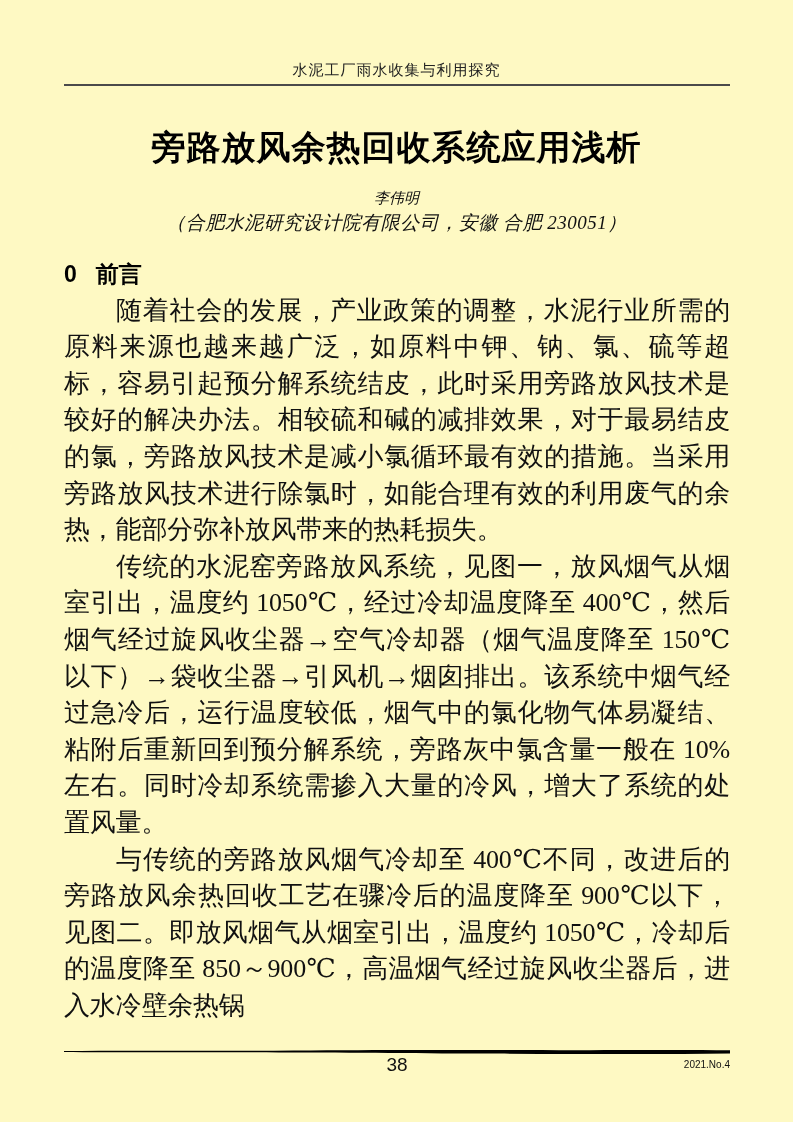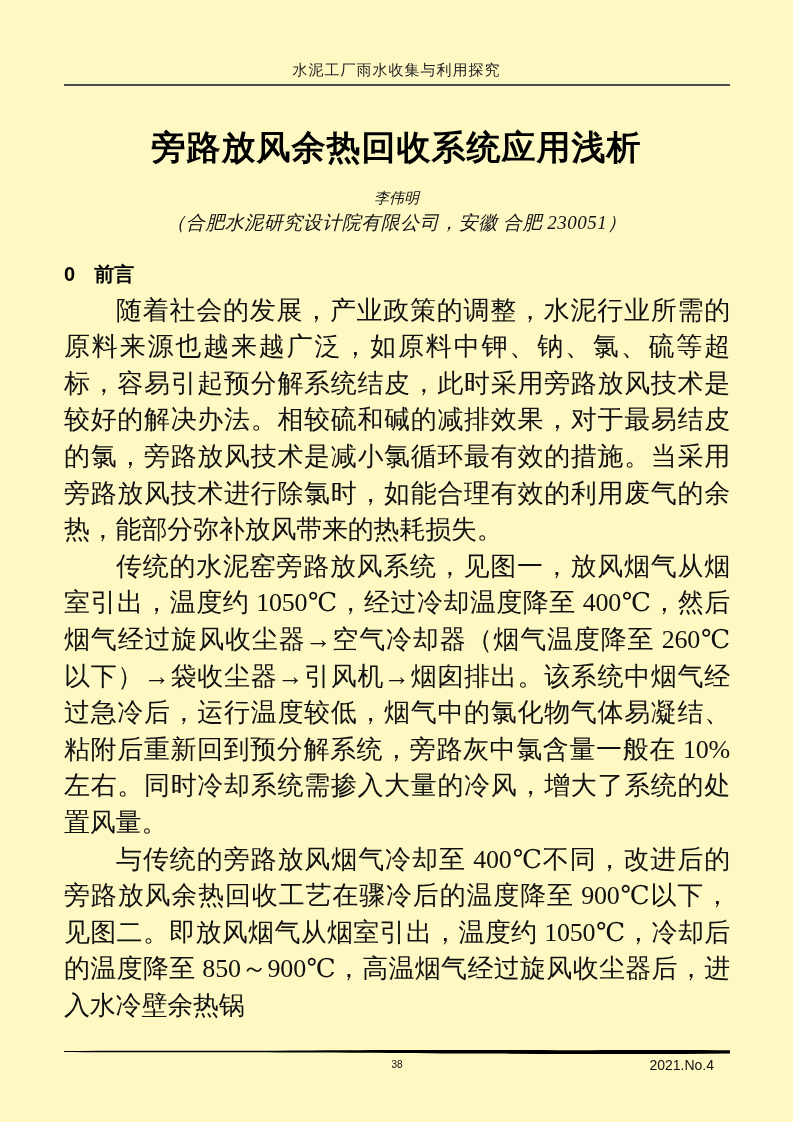--- a/index.html
+++ b/index.html
@@ -50,21 +50,21 @@
     font-size: 19px;
     font-style: italic;
     letter-spacing: 0.5px;
     line-height: 26px;
   }
 
   .body-text { margin-top: 20px; }
   .section h2 {
     margin: 0;
     font-family: "Liberation Sans", "DejaVu Sans", sans-serif;
-    font-size: 20px;
+    font-size: 23px;
     font-weight: 700;
     line-height: 36.6px;
     color: #000;
   }
   .section h2 .sec-num { margin-right: 19px; }
   .section p {
     margin: 0;
     font-size: 26px;
     letter-spacing: -0.2px;
     line-height: 36.6px;
@@ -82,27 +82,27 @@
   .footer-row {
     position: relative;
     margin-top: 1px;
     height: 18px;
     font-family: "Liberation Sans", "DejaVu Sans", sans-serif;
   }
   .page-number {
     position: absolute;
     left: 0; right: 0;
     text-align: center;
-    font-size: 10px;
+    font-size: 19px;
     line-height: 18px;
   }
   .issue-number {
     position: absolute;
-    right: 16px;
-    font-size: 14px;
+    right: 0;
+    font-size: 10px;
     line-height: 18px;
   }
 </style>
 </head>
 <body>
 
 <div class="page">
 
   <div class="running-head">水泥工厂雨水收集与利用探究</div>
 
@@ -117,21 +117,21 @@
   <div class="content body-text">
 
     <div class="section">
       <h2>
         <span class="sec-num">0</span><span>前言</span>
       </h2>
       <p>随着社会的发展，产业政策的调整，水泥行业所需的原料来源也越来越广泛，如原料中钾、钠、氯、硫等超标，容易引起预分解系统结皮，此时采用旁路放风技术是较好的解决办法。相较硫和碱的减排效果，对于最易结皮的氯，旁路放风技术是减小氯循环最有效的措施。当采用旁路放风技术进行除氯时，如能合理有效的利用废气的余热，能部分弥补放风带来的热耗损失。</p>
     </div>
 
     <div class="section">
-      <p>传统的水泥窑旁路放风系统，见图一，放风烟气从烟室引出，温度约 1050℃，经过冷却温度降至 400℃，然后烟气经过旋风收尘器→空气冷却器（烟气温度降至 260℃以下）→袋收尘器→引风机→烟囱排出。该系统中烟气经过急冷后，运行温度较低，烟气中的氯化物气体易凝结、粘附后重新回到预分解系统，旁路灰中氯含量一般在 10%左右。同时冷却系统需掺入大量的冷风，增大了系统的处置风量。</p>
+      <p>传统的水泥窑旁路放风系统，见图一，放风烟气从烟室引出，温度约 1050℃，经过冷却温度降至 400℃，然后烟气经过旋风收尘器→空气冷却器（烟气温度降至 150℃以下）→袋收尘器→引风机→烟囱排出。该系统中烟气经过急冷后，运行温度较低，烟气中的氯化物气体易凝结、粘附后重新回到预分解系统，旁路灰中氯含量一般在 10%左右。同时冷却系统需掺入大量的冷风，增大了系统的处置风量。</p>
       <p>与传统的旁路放风烟气冷却至 400℃不同，改进后的旁路放风余热回收工艺在骤冷后的温度降至 900℃以下，见图二。即放风烟气从烟室引出，温度约 1050℃，冷却后的温度降至 850～900℃，高温烟气经过旋风收尘器后，进入水冷壁余热锅</p>
     </div>
 
   </div>
 
   <div class="footer">
     <svg class="footer-rule-svg" viewBox="0 0 666 7" preserveAspectRatio="none" xmlns="http://www.w3.org/2000/svg">
       <path fill="#000000" d="M0,3.1 C70,2.3 150,3.3 230,2.6 C320,1.5 390,2.0 460,2.1 C550,2.3 615,1.6 666,2.3 L666,5.4 C595,6.5 515,5.9 435,5.6 C355,5.3 295,4.6 215,4.4 C135,4.2 55,4.6 0,4.1 Z"></path>
     </svg>
     <div class="footer-row">

